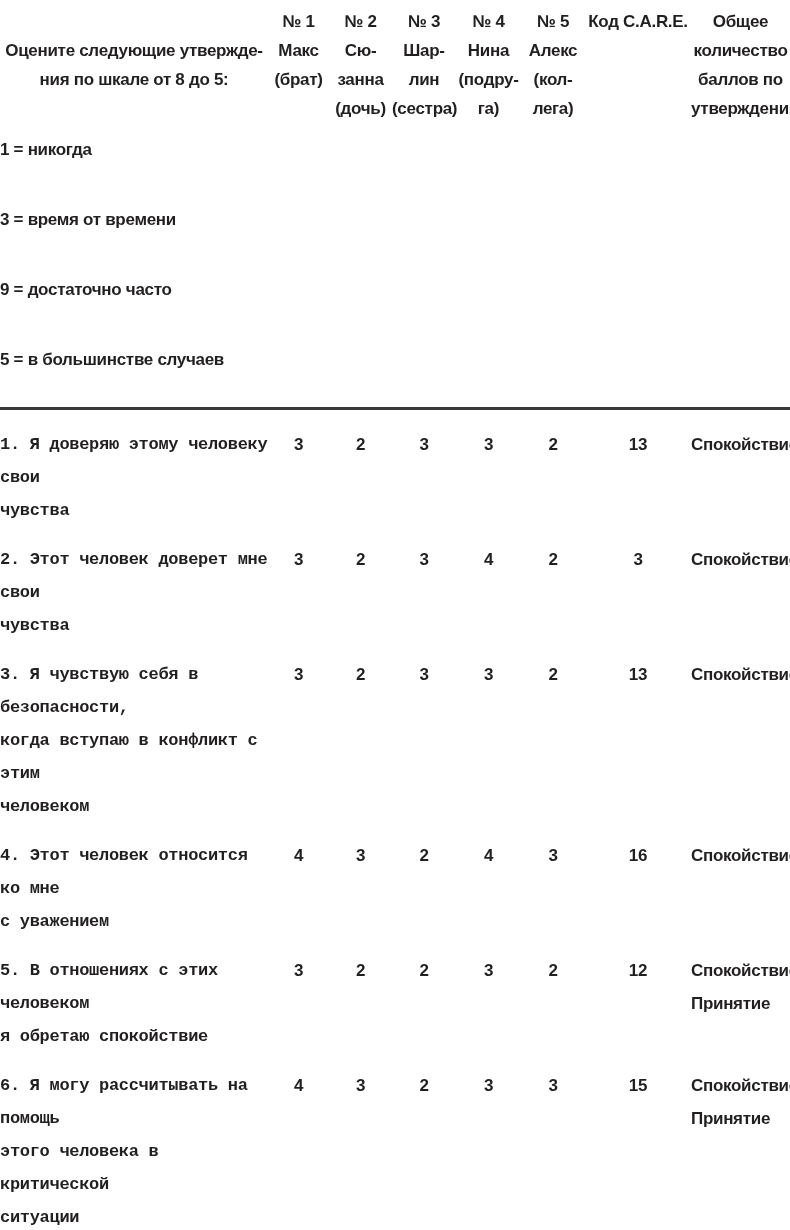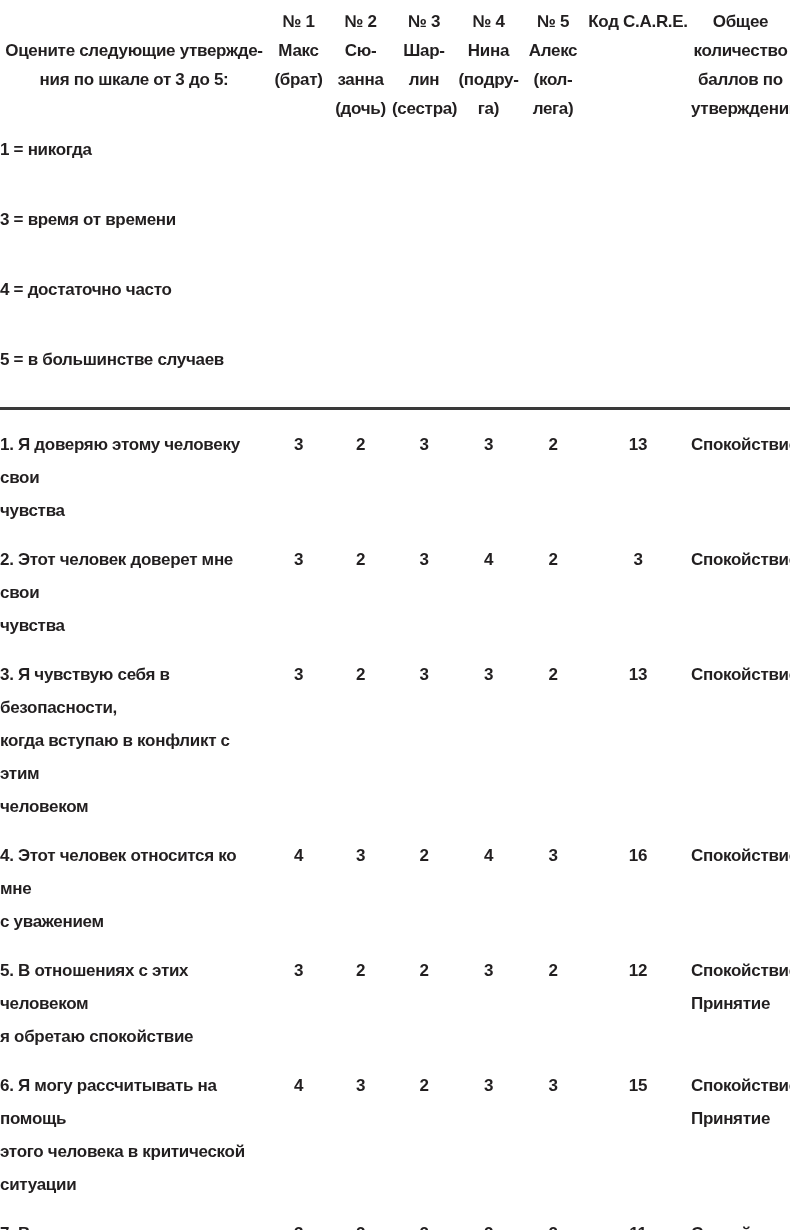--- a/index.html
+++ b/index.html
@@ -57,40 +57,41 @@
     margin-top: 18px;
   }
   .trow {
     margin-bottom: 16px;
   }
   .trow .cell {
     line-height: 33px;
   }
   .statement {
     text-align: left;
+    font-family: Liberation Mono, monospace;
   }
   .num {
     text-align: center;
   }
   .code {
     text-align: left;
   }
 </style>
 </head>
 <body>
 
 <div class="page">
 
   <div class="grid header">
     <div class="cell first">
       <div class="title">Оцените следующие утвержде-
-ния по шкале от 3 до 5:</div>
+ния по шкале от 8 до 5:</div>
       <div class="scale-item">1 = никогда</div>
       <div class="scale-item">3 = время от времени</div>
-      <div class="scale-item">4 = достаточно часто</div>
+      <div class="scale-item">9 = достаточно часто</div>
       <div class="scale-item">5 = в большинстве случаев</div>
     </div>
     <div class="cell">№ 1
 Макс
 (брат)</div>
     <div class="cell">№ 2
 Сю-
 занна
 (дочь)</div>
     <div class="cell">№ 3

